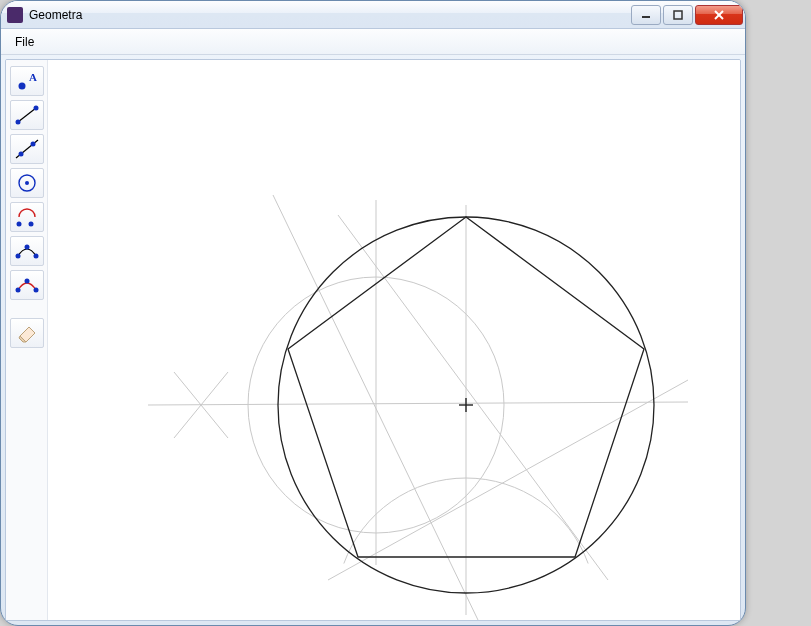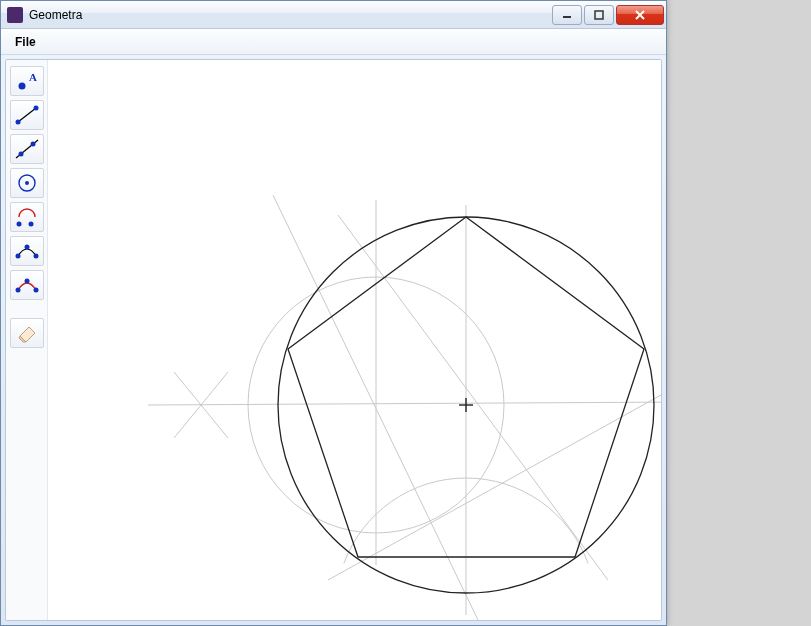--- a/index.html
+++ b/index.html
@@ -5,25 +5,25 @@
   * { box-sizing: border-box; margin: 0; padding: 0; }
   body {
     font-family: "Segoe UI", Tahoma, sans-serif;
     font-size: 12px;
     background: #d4d4d4;
     width: 811px;
     height: 626px;
     overflow: hidden;
   }
   .window {
-    width: 667px;
+    width: 746px;
     height: 626px;
     background: linear-gradient(to bottom, #eef4fb 0%, #dde7f3 100%);
     border: 1px solid #6b8aad;
-    border-radius: 0;
+    border-radius: 18px;
     box-shadow: 0 0 6px rgba(0,0,0,0.25);
     display: flex;
     flex-direction: column;
     overflow: hidden;
   }
   .titlebar {
     height: 28px;
     background: linear-gradient(to bottom, #fdfdfe 0%, #ebf1f9 45%, #dde7f3 46%, #dce6f3 100%);
     display: flex;
     align-items: center;
@@ -58,21 +58,20 @@
     border-color: #a33;
     color:#fff;
   }
   .menubar {
     height: 26px;
     background: linear-gradient(to bottom, #fcfdfe, #eef3f9);
     display:flex;
     align-items:center;
     padding: 0 6px;
     border-bottom: 1px solid #cfd8e5;
-    font-weight: bold;
   }
   .menubar .menu-item {
     padding: 2px 8px;
     color:#000;
   }
   .content {
     flex:1;
     display:flex;
     background:#f7f8fa;
     margin: 4px;

